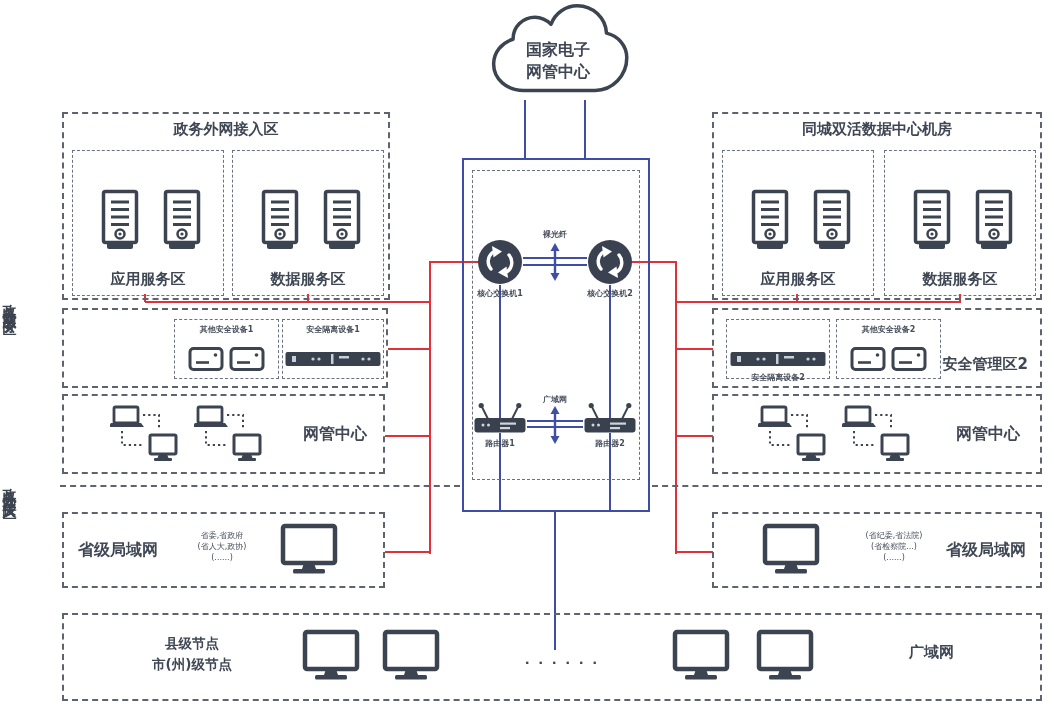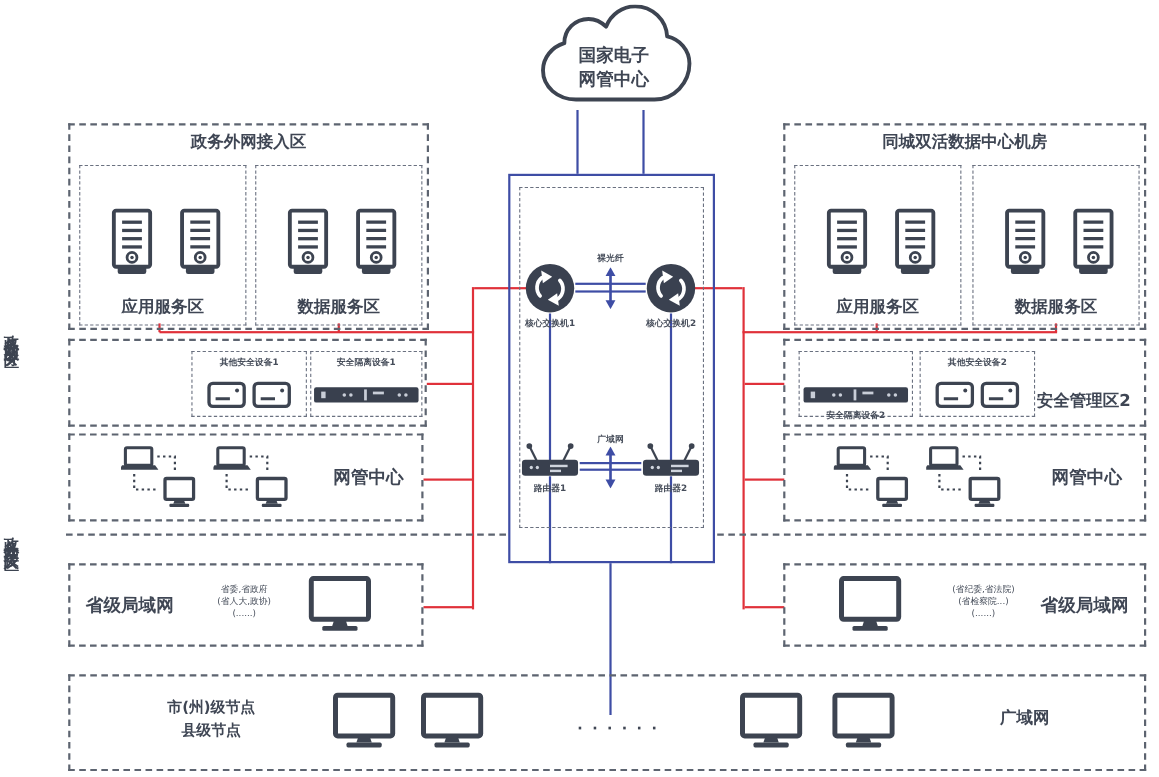--- a/index.html
+++ b/index.html
@@ -434,22 +434,22 @@
       <div>(省检察院...)</div>
       <div>(......)</div>
     </div>
     <div class="abs flexv" style="right:14px;top:0;height:100%;">
         <span class="title t16">省级局域网</span>
       </div>
   </div>
 
   <div class="box" style="left:62px;top:613px;width:980px;height:88px;">
     <div class="abs title t13 center" style="left:38px;top:18px;width:180px;line-height:21px;">
+      <div>县级节点</div>
       <div>市(州)级节点</div>
-      <div>县级节点</div>
     </div>
     <div class="abs" style="left:238px;top:14px;">
       <svg width="58" height="52" viewBox="0 0 58 52">
           <rect x="3" y="3" width="52" height="37" rx="2" fill="#fff" stroke="#3d4451" stroke-width="4.5"></rect>
           <path d="M24 40 h10 l2 6 h-14 z" fill="#3d4451"></path>
           <rect x="13" y="46" width="32" height="4.5" rx="1.5" fill="#3d4451"></rect>
         </svg>
     </div>
     <div class="abs" style="left:318px;top:14px;">
       <svg width="58" height="52" viewBox="0 0 58 52">

